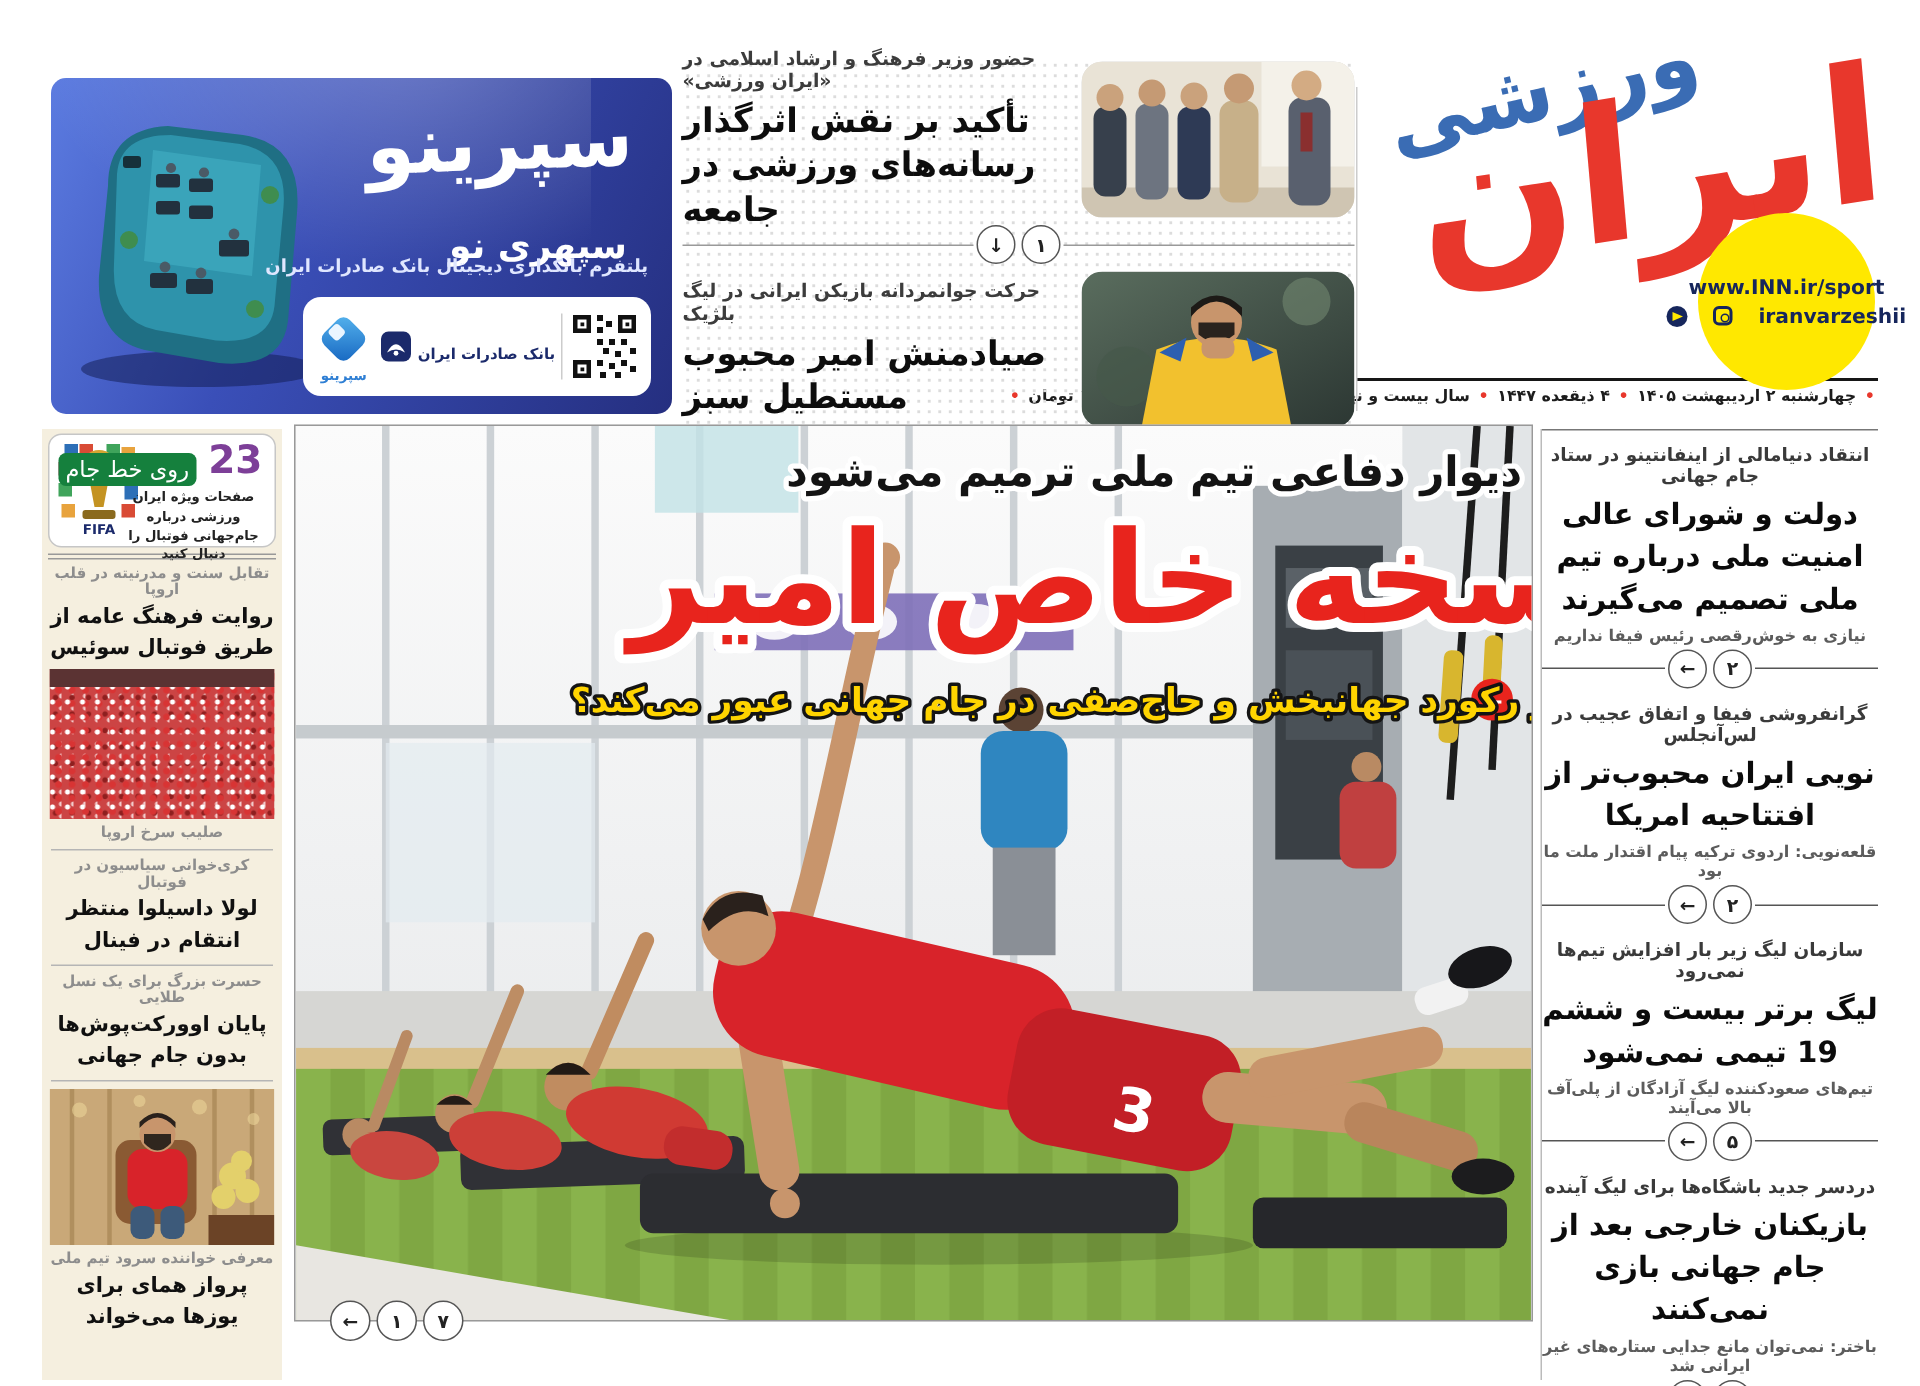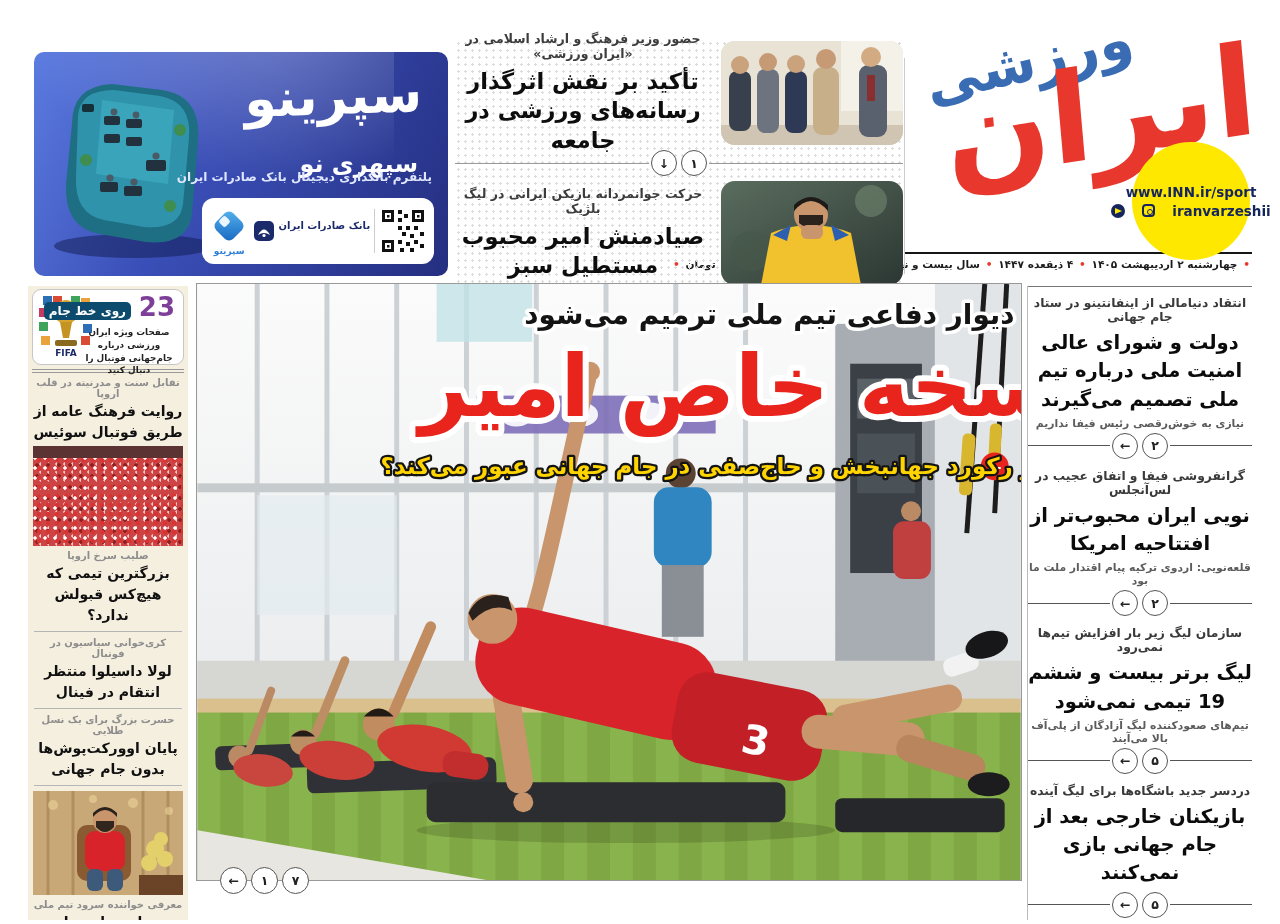--- a/index.html
+++ b/index.html
@@ -28,21 +28,21 @@
   .dateline { position:absolute; right:28px; top:252px; width:348px; border-top:2px solid #161616;
     padding-top:4px; font-size:10.6px; font-weight:bold; color:#1c1c1c; white-space:nowrap;
     direction:rtl; text-align:center; }
   .dateline .dot { color:#e8372c; margin:0 2px; }
 
   
   .top-stories { position:absolute; right:377px; top:40px; width:448px; height:244px; direction:rtl;
     background-image:radial-gradient(#dcdcdc 1px, transparent 1.2px); background-size:7px 7px; }
   .vline-a { position:absolute; right:375px; top:58px; height:216px; width:0; border-left:1px solid #ccc; }
   .story { display:flex; direction:rtl; align-items:center; gap:10px; height:106px; }
-  .story .txt { flex:1; text-align:center; }
+  .story .txt { flex:1; text-align:left; }
   .story .photo { width:182px; height:104px; border-radius:14px; overflow:hidden; flex:0 0 auto;
     background:#ddd; }
   .story .kicker { font-size:12.5px; font-weight:bold; color:#3c3c3c; margin-bottom:6px; }
   .story .head { font-size:22.5px; font-weight:bold; color:#0d0d0d; line-height:1.3; }
   .pagesep { display:flex; align-items:center; direction:ltr; height:30px; margin:2px 0; }
   .pagesep::before, .pagesep::after { content:""; flex:1; border-top:1.2px solid #9a9a9a; }
   .pagesep .pg { margin:0 2px; }
   .pg { width:26px; height:26px; border:1.4px solid #555; border-radius:50%; background:#fff;
     display:flex; align-items:center; justify-content:center; font-size:12.5px; font-weight:bold;
     color:#222; flex:0 0 auto; }
@@ -53,35 +53,35 @@
   .ad::before { content:""; position:absolute; left:-60px; top:-80px; width:420px; height:240px;
     background:radial-gradient(ellipse at 70% 20%, rgba(255,255,255,.28), transparent 60%); }
   .ad-logo { position:absolute; right:26px; top:14px; font-size:52px; font-weight:bold; color:#fff;
     letter-spacing:-3px; transform:rotate(-2deg); }
   .ad-brand { position:absolute; right:30px; top:82px; font-size:24px; font-weight:bold; color:#fff;margin-top:16px; }
   .ad-tagline { position:absolute; right:16px; top:118px; font-size:12px; font-weight:bold; color:#dfe6ff; }
   .ad-pill { position:absolute; right:14px; bottom:12px; width:232px; height:66px; background:#fff;
     border-radius:12px; display:flex; direction:ltr; align-items:center; justify-content:space-around;
     padding:4px 8px; gap:4px; }
   .ad-pill .vdiv { width:1px; height:44px; background:#ccc; }
-  .ad-bank { display:flex; align-items:flex-start; gap:4px; }
+  .ad-bank { display:flex; align-items:flex-end; gap:4px; }
   .ad-bank .bk-name { font-size:10px; font-weight:bold; color:#1b2a6b; direction:rtl; }
   .sep-col { display:flex; flex-direction:column; align-items:center; gap:1px; }
   .sep-word { font-size:9px; font-weight:bold; color:#2f7fd4; }
   .ad-illu { position:absolute; left:8px; top:12px; }
 
   
   .sidebar { position:absolute; left:28px; top:286px; width:160px; height:634px; background:#f5efdf;
     direction:rtl; text-align:center; padding:3px 4px; overflow:hidden; }
   .badge-box { background:#fff; border:1px solid #c6c6c6; border-radius:9px; padding:3px 4px;
     position:relative; height:76px; }
   .badge-box .trophy { position:absolute; left:4px; top:4px; }
   .badge-num { position:absolute; right:8px; top:2px; font-size:26px; font-weight:bold; color:#7d3f98; }
-  .badge-label { position:absolute; right:52px; top:12px; background:#0c4a6e; color:#fff;
-    font-size:12px; font-weight:bold; border-radius:5px; padding:2px 5px; }
+  .badge-label { position:absolute; right:52px; top:12px; background:#15803d; color:#fff;
+    font-size:15px; font-weight:normal; border-radius:5px; padding:2px 5px; }
   .badge-text { position:absolute; right:6px; top:36px; width:96px; font-size:8.8px; font-weight:bold;
     color:#222; line-height:1.45; }
   .rule2 { border-top:1px solid #999; border-bottom:1px solid #999; height:4px; margin:4px 0; }
   .sb-kicker { font-size:10px; font-weight:bold; color:#8d8d8d; margin-top:4px; }
   .sb-head { font-size:14px; font-weight:bold; color:#101010; line-height:1.5; margin:2px 0; }
   .sb-photo { width:150px; height:100px; margin:3px auto; overflow:hidden; }
   .crowd { width:100%; height:100%; background-color:#c44; background-image:
       linear-gradient(#5b3333 0 12%, transparent 12%),
       radial-gradient(circle at 2px 2px, #fff 1.4px, transparent 2px),
       radial-gradient(circle at 6px 5px, #d83434 2px, transparent 2.6px),
@@ -317,21 +317,20 @@
     </div>
     <div class="rule2"></div>
 
     <div class="sb-kicker">تقابل سنت و مدرنیته در قلب اروپا</div>
     <div class="sb-head">روایت فرهنگ عامه از طریق فوتبال سوئیس</div>
     <div class="sb-photo">
         <div class="crowd"></div>
       </div>
 
     <div class="sb-kicker">صلیب سرخ اروپا</div>
-    <div class="sb-head">بزرگترین تیمی که هیچ‌کس قبولش ندارد؟</div>
     <div class="hr"></div>
 
     <div class="sb-kicker">کری‌خوانی سیاسیون در فوتبال</div>
     <div class="sb-head">لولا داسیلوا منتظر انتقام در فینال</div>
     <div class="hr"></div>
 
     <div class="sb-kicker">حسرت بزرگ برای یک نسل طلایی</div>
     <div class="sb-head">پایان اوورکت‌پوش‌ها بدون جام جهانی</div>
     <div class="hr"></div>
 
@@ -391,20 +390,21 @@
     <div class="rc-kicker">سازمان لیگ زیر بار افزایش تیم‌ها نمی‌رود</div>
     <div class="rc-head">لیگ برتر بیست و ششم 19 تیمی نمی‌شود</div>
     <div class="rc-sub">تیم‌های صعودکننده لیگ آزادگان از پلی‌آف بالا می‌آیند</div>
     <div class="pagesep rc-sep">
       <span class="pg">←</span>
       <span class="pg">۵</span>
     </div>
 
     <div class="rc-kicker">دردسر جدید باشگاه‌ها برای لیگ آینده</div>
     <div class="rc-head">بازیکنان خارجی بعد از جام جهانی بازی نمی‌کنند</div>
+    <div class="rc-sub">باختر: نمی‌توان مانع جدایی ستاره‌های غیر ایرانی شد</div>
     <div class="pagesep rc-sep">
       <span class="pg">←</span>
       <span class="pg">۵</span>
     </div>
 
   </section>
   <div class="vline-b"></div>
 
   <figure class="lead">
     <svg viewBox="0 0 826 598">

